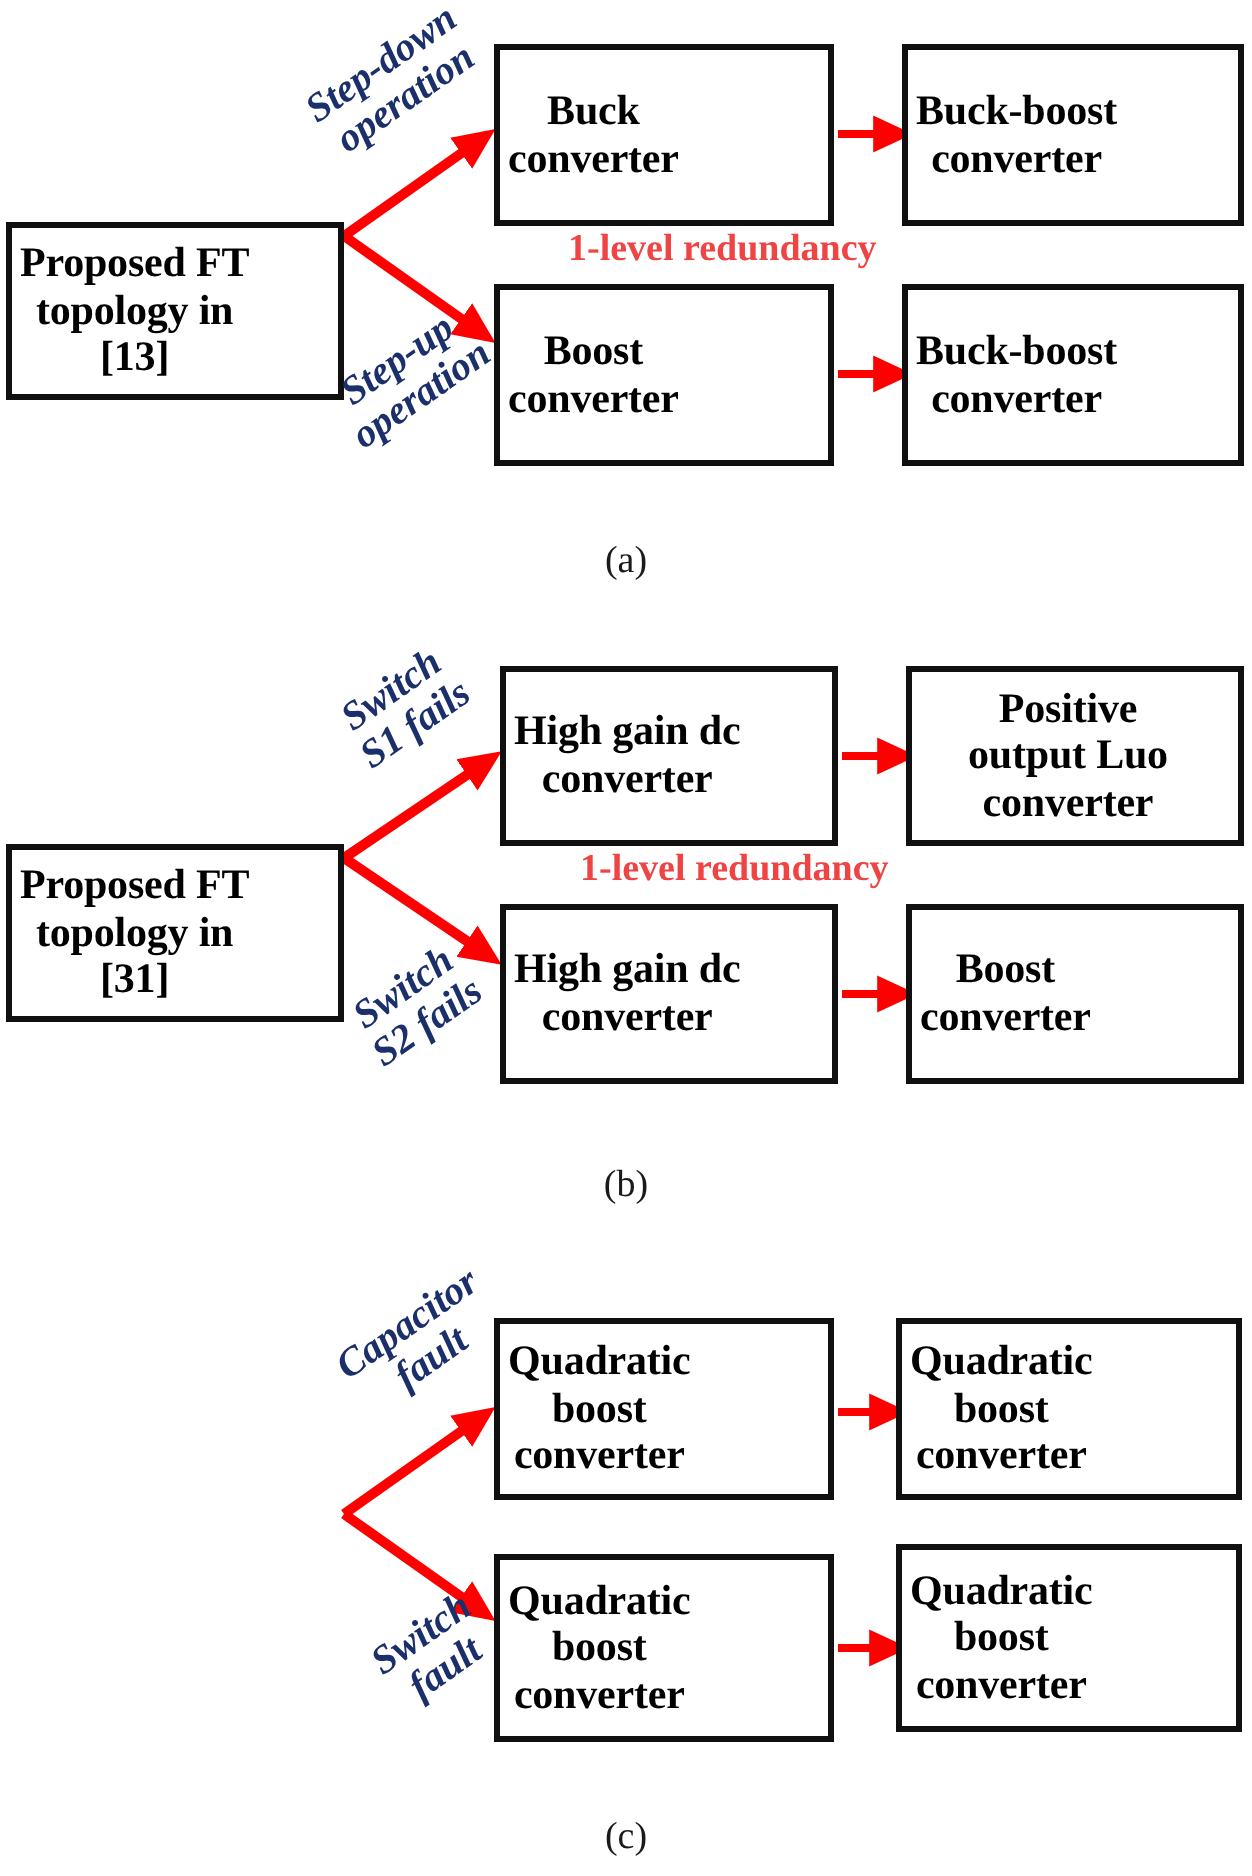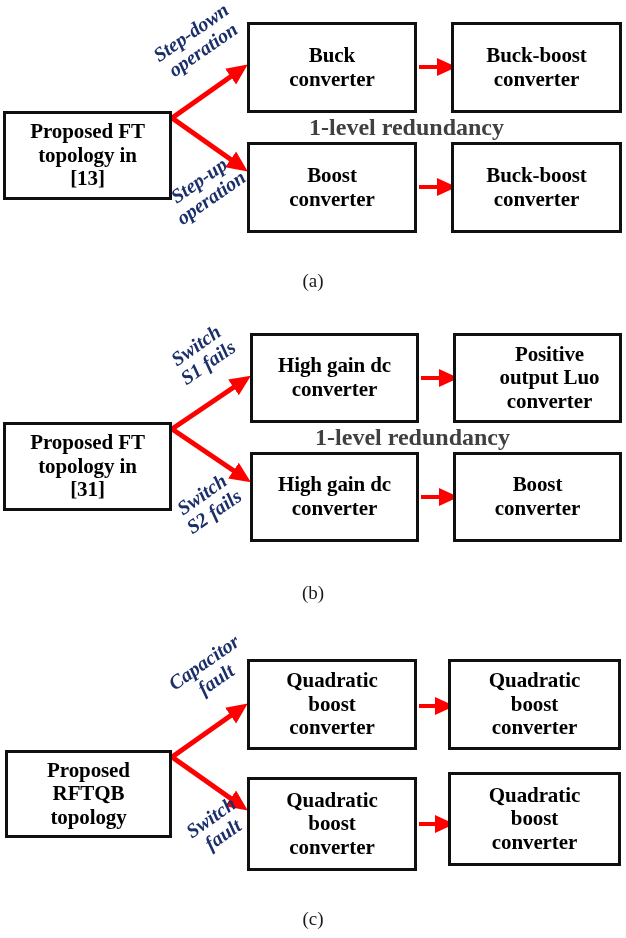--- a/index.html
+++ b/index.html
@@ -26,21 +26,20 @@
     width: 626px;
   }
   
   .box {
     position: absolute;
     box-sizing: border-box;
     border: 3px solid #101010;
     background: #ffffff;
     display: flex;
     align-items: center;
-    justify-content: center;
     text-align: center;
     font-weight: bold;
     color: #000000;
     line-height: 1.12;
     letter-spacing: -0.1px;
     z-index: 3;
   }
   .box-text {
     display: block;
     padding: 0 4px;
@@ -69,26 +68,26 @@
     line-height: 1.05;
     white-space: pre-line;
     text-align: center;
     z-index: 4;
     transform-origin: 50% 50%;
   }
 
   
   .redundancy {
     position: absolute;
-    color: #404040;
+    color: #ef4444;
     font-weight: bold;
-    font-size: 24px;
+    font-size: 19px;
     white-space: nowrap;
     z-index: 5;
-    text-align: right;
+    text-align: left;
   }
 
   
   .subcaption {
     position: absolute;
     width: 626px;
     text-align: center;
     font-size: 19px;
     color: #1a1a1a;
     z-index: 4;
@@ -205,25 +204,20 @@
     <div class="diag-label" style="left:146px; top:482px; width:124px; transform:rotate(-35deg);">Switch
 S2 fails</div>
 
     <div class="redundancy" style="left:290px; top:424px; width:220px;">1-level redundancy</div>
 
     <div class="subcaption" style="top:582px;">(b)</div>
   </div>
 
   <div class="panel" style="top:0;height:338px;">
 
-    <div class="box src" style="left:5px; top:731px; width:167px; height:88px;">
-      <span class="box-text">Proposed
-RFTQB
-topology</span>
-    </div>
 
     <div class="box stage" style="left:247px; top:659px; width:170px; height:91px;">
       <span class="box-text">Quadratic
 boost
 converter</span>
     </div>
 
     <div class="box stage" style="left:448px; top:659px; width:173px; height:91px;">
       <span class="box-text">Quadratic
 boost

